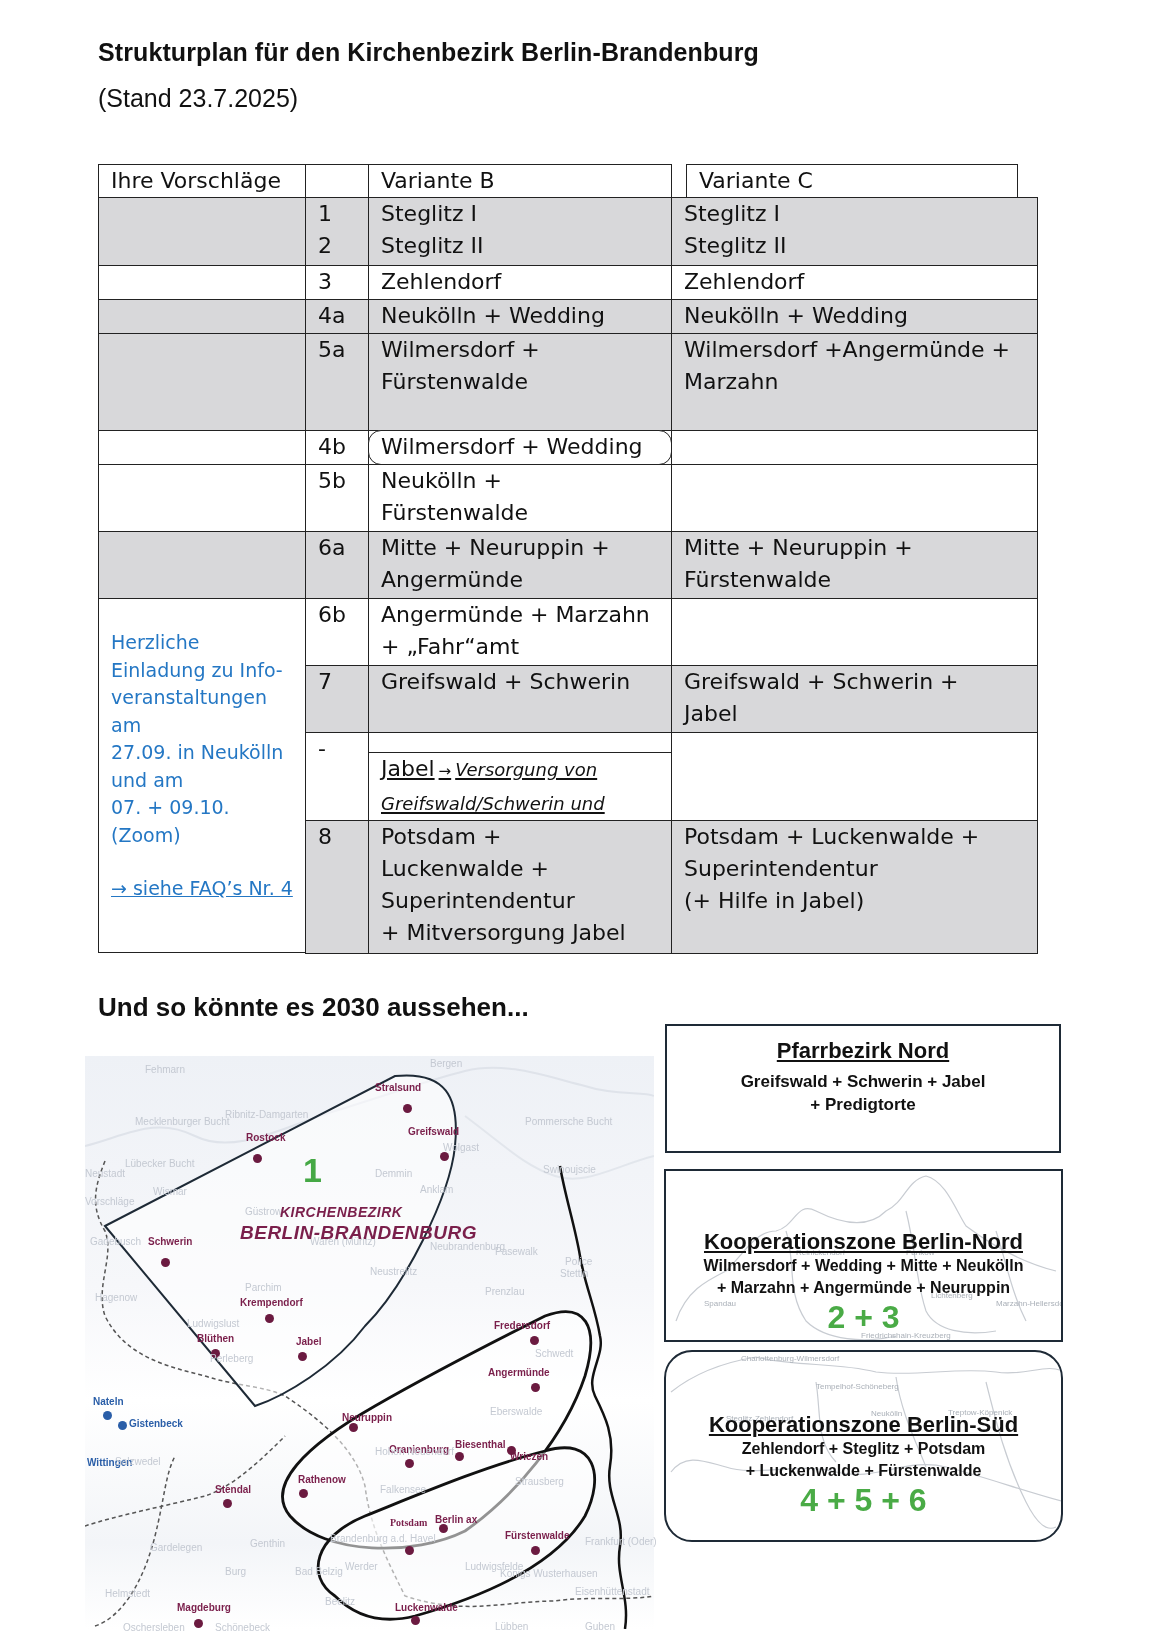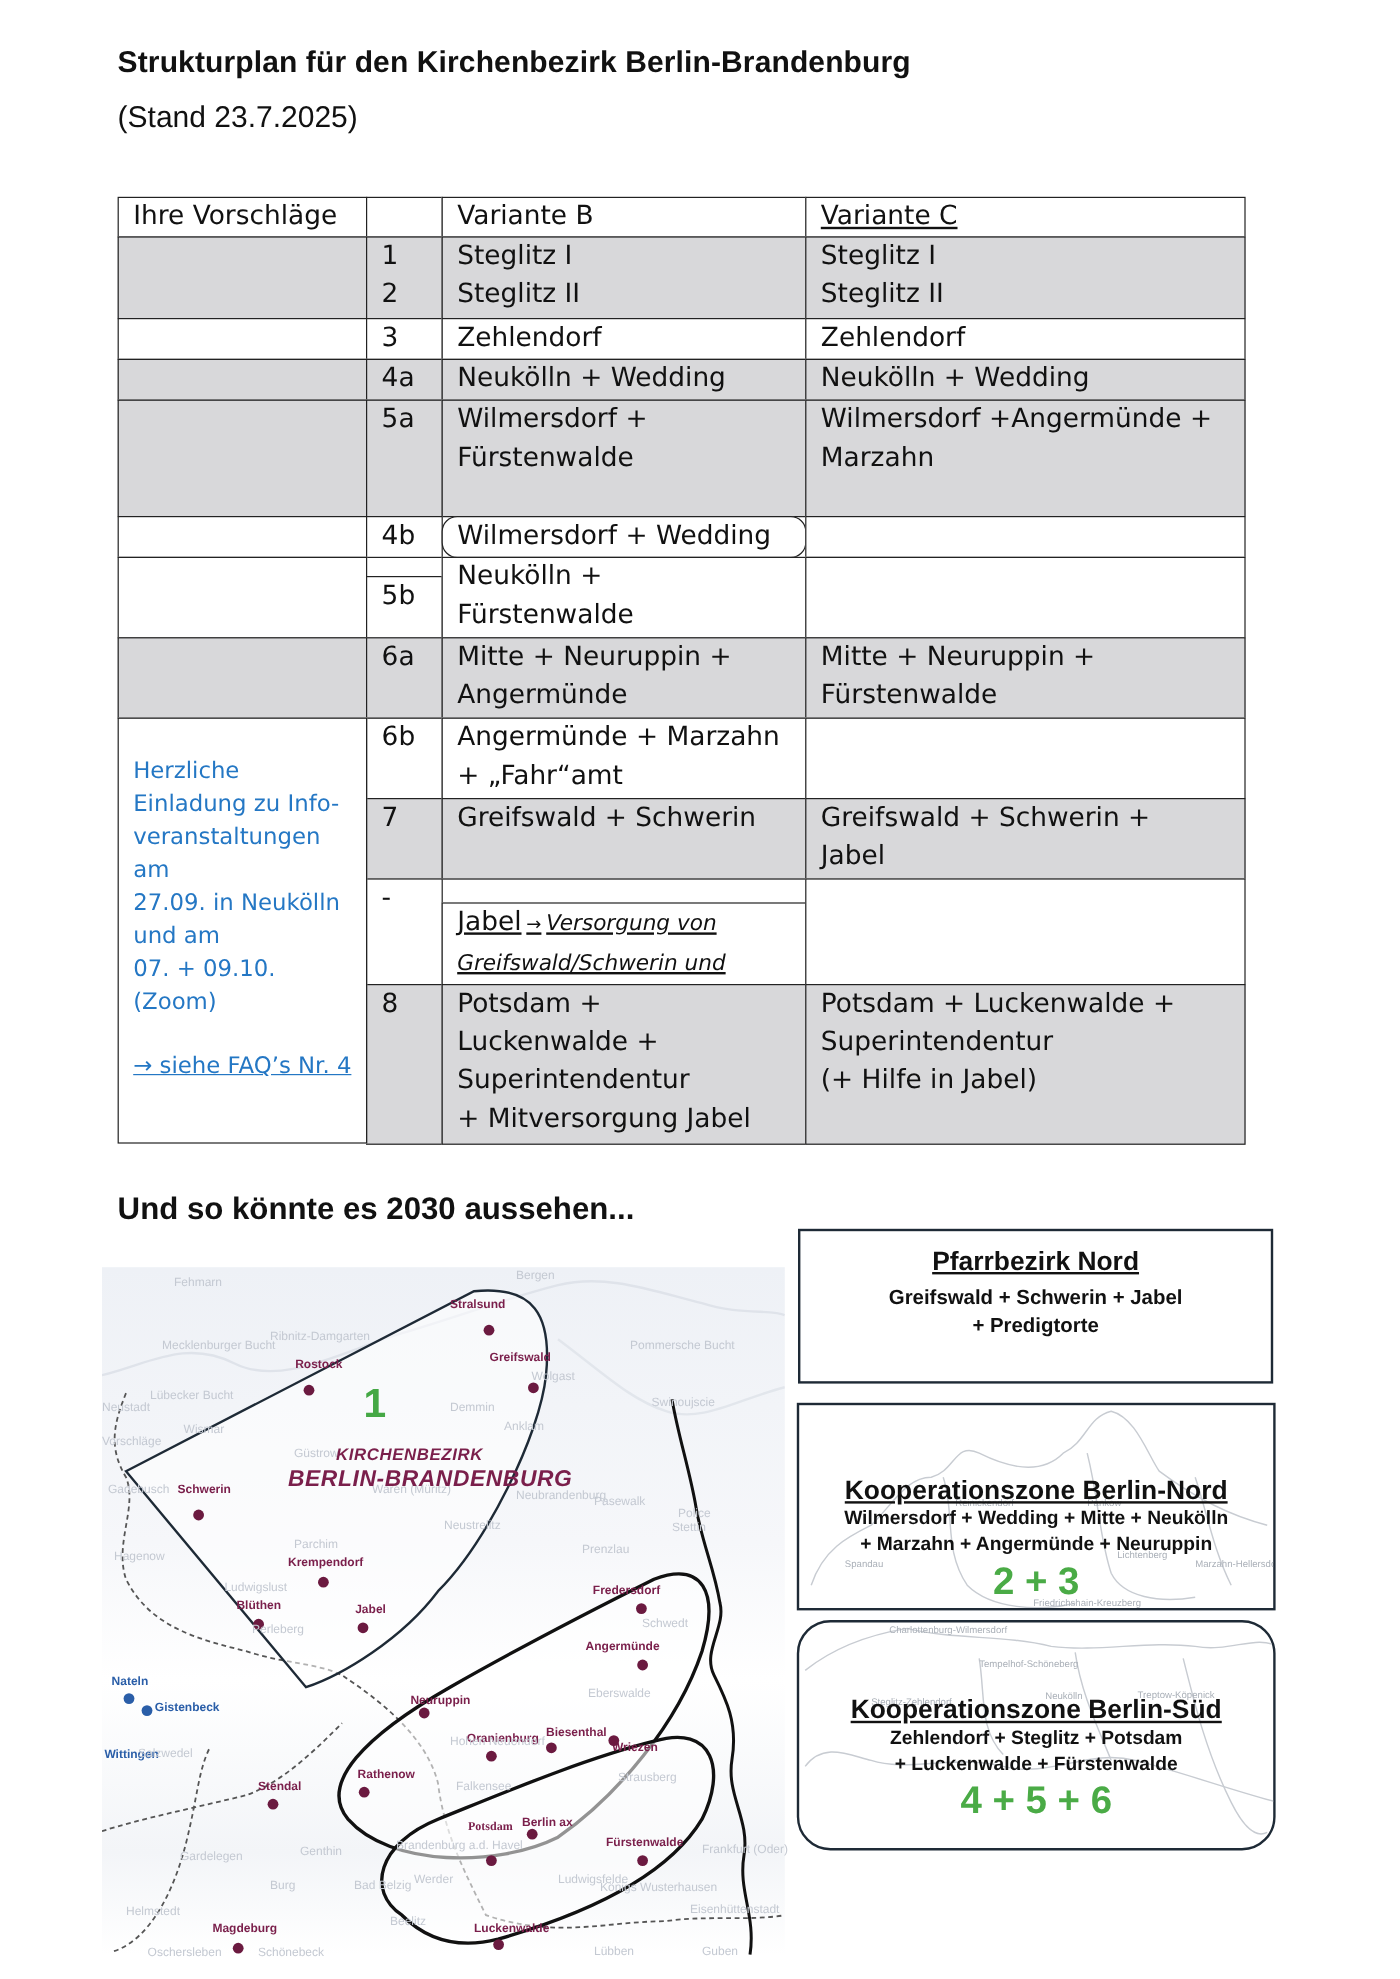--- a/index.html
+++ b/index.html
@@ -51,21 +51,21 @@
 <body>
 
 <div class="title">Strukturplan für den Kirchenbezirk Berlin-Brandenburg</div>
 <div class="subtitle">(Stand 23.7.2025)</div>
 
 <div class="tbl">
 
   <div class="cell white" style="left:0;top:0;width:208px;height:34px;">Ihre Vorschläge</div>
   <div class="cell white" style="left:207px;top:0;width:64px;height:34px;"></div>
   <div class="cell white" style="left:270px;top:0;width:304px;height:34px;">Variante B</div>
-  <div class="cell white" style="left:573px;top:0;width:367px;height:34px;text-decoration:underline;">Variante C</div>
+  <div class="cell white" style="left:588px;top:0;width:332px;height:34px;">Variante C</div>
 
   <div id="rows-host">
       <div class="cell gray" style="left: 0px; top: 33px; width: 208px; height: 69px;"></div>
       <div class="cell gray" style="left: 207px; top: 33px; width: 64px; height: 69px; white-space: pre-line;">1
 2</div>
       <div class="cell gray" style="left: 270px; top: 33px; width: 304px; height: 69px; white-space: pre-line;">Steglitz I
 Steglitz II</div>
       <div class="cell gray" style="left: 573px; top: 33px; width: 367px; height: 69px; white-space: pre-line;">Steglitz I
 Steglitz II</div>
       <div class="cell white" style="left: 0px; top: 101px; width: 208px; height: 35px;"></div>
@@ -80,21 +80,21 @@
       <div class="cell gray" style="left: 207px; top: 169px; width: 64px; height: 98px; white-space: pre-line;">5a</div>
       <div class="cell gray" style="left: 270px; top: 169px; width: 304px; height: 98px; white-space: pre-line;">Wilmersdorf +
 Fürstenwalde</div>
       <div class="cell gray" style="left: 573px; top: 169px; width: 367px; height: 98px; white-space: pre-line;">Wilmersdorf +Angermünde +
 Marzahn</div>
       <div class="cell white" style="left: 0px; top: 266px; width: 208px; height: 35px;"></div>
       <div class="cell white" style="left: 207px; top: 266px; width: 64px; height: 35px; white-space: pre-line;">4b</div>
       <div class="cell white" style="left: 270px; top: 266px; width: 304px; height: 35px; white-space: pre-line; border-radius: 13px;">Wilmersdorf + Wedding</div>
       <div class="cell white" style="left: 573px; top: 266px; width: 367px; height: 35px; white-space: pre-line;"></div>
       <div class="cell white" style="left: 0px; top: 300px; width: 208px; height: 68px;"></div>
-      <div class="cell white" style="left: 207px; top: 316px; width: 64px; height: 72px; white-space: pre-line;">5b</div>
+      <div class="cell white" style="left: 207px; top: 300px; width: 64px; height: 72px; white-space: pre-line;">5b</div>
       <div class="cell white" style="left: 270px; top: 300px; width: 304px; height: 68px; white-space: pre-line;">Neukölln +
 Fürstenwalde</div>
       <div class="cell white" style="left: 573px; top: 300px; width: 367px; height: 68px; white-space: pre-line;"></div>
       <div class="cell gray" style="left: 0px; top: 367px; width: 208px; height: 68px;"></div>
       <div class="cell gray" style="left: 207px; top: 367px; width: 64px; height: 68px; white-space: pre-line;">6a</div>
       <div class="cell gray" style="left: 270px; top: 367px; width: 304px; height: 68px; white-space: pre-line;">Mitte + Neuruppin +
 Angermünde</div>
       <div class="cell gray" style="left: 573px; top: 367px; width: 367px; height: 68px; white-space: pre-line;">Mitte + Neuruppin +
 Fürstenwalde</div>
       <div class="cell white" style="left: 207px; top: 434px; width: 64px; height: 68px; white-space: pre-line;">6b</div>

